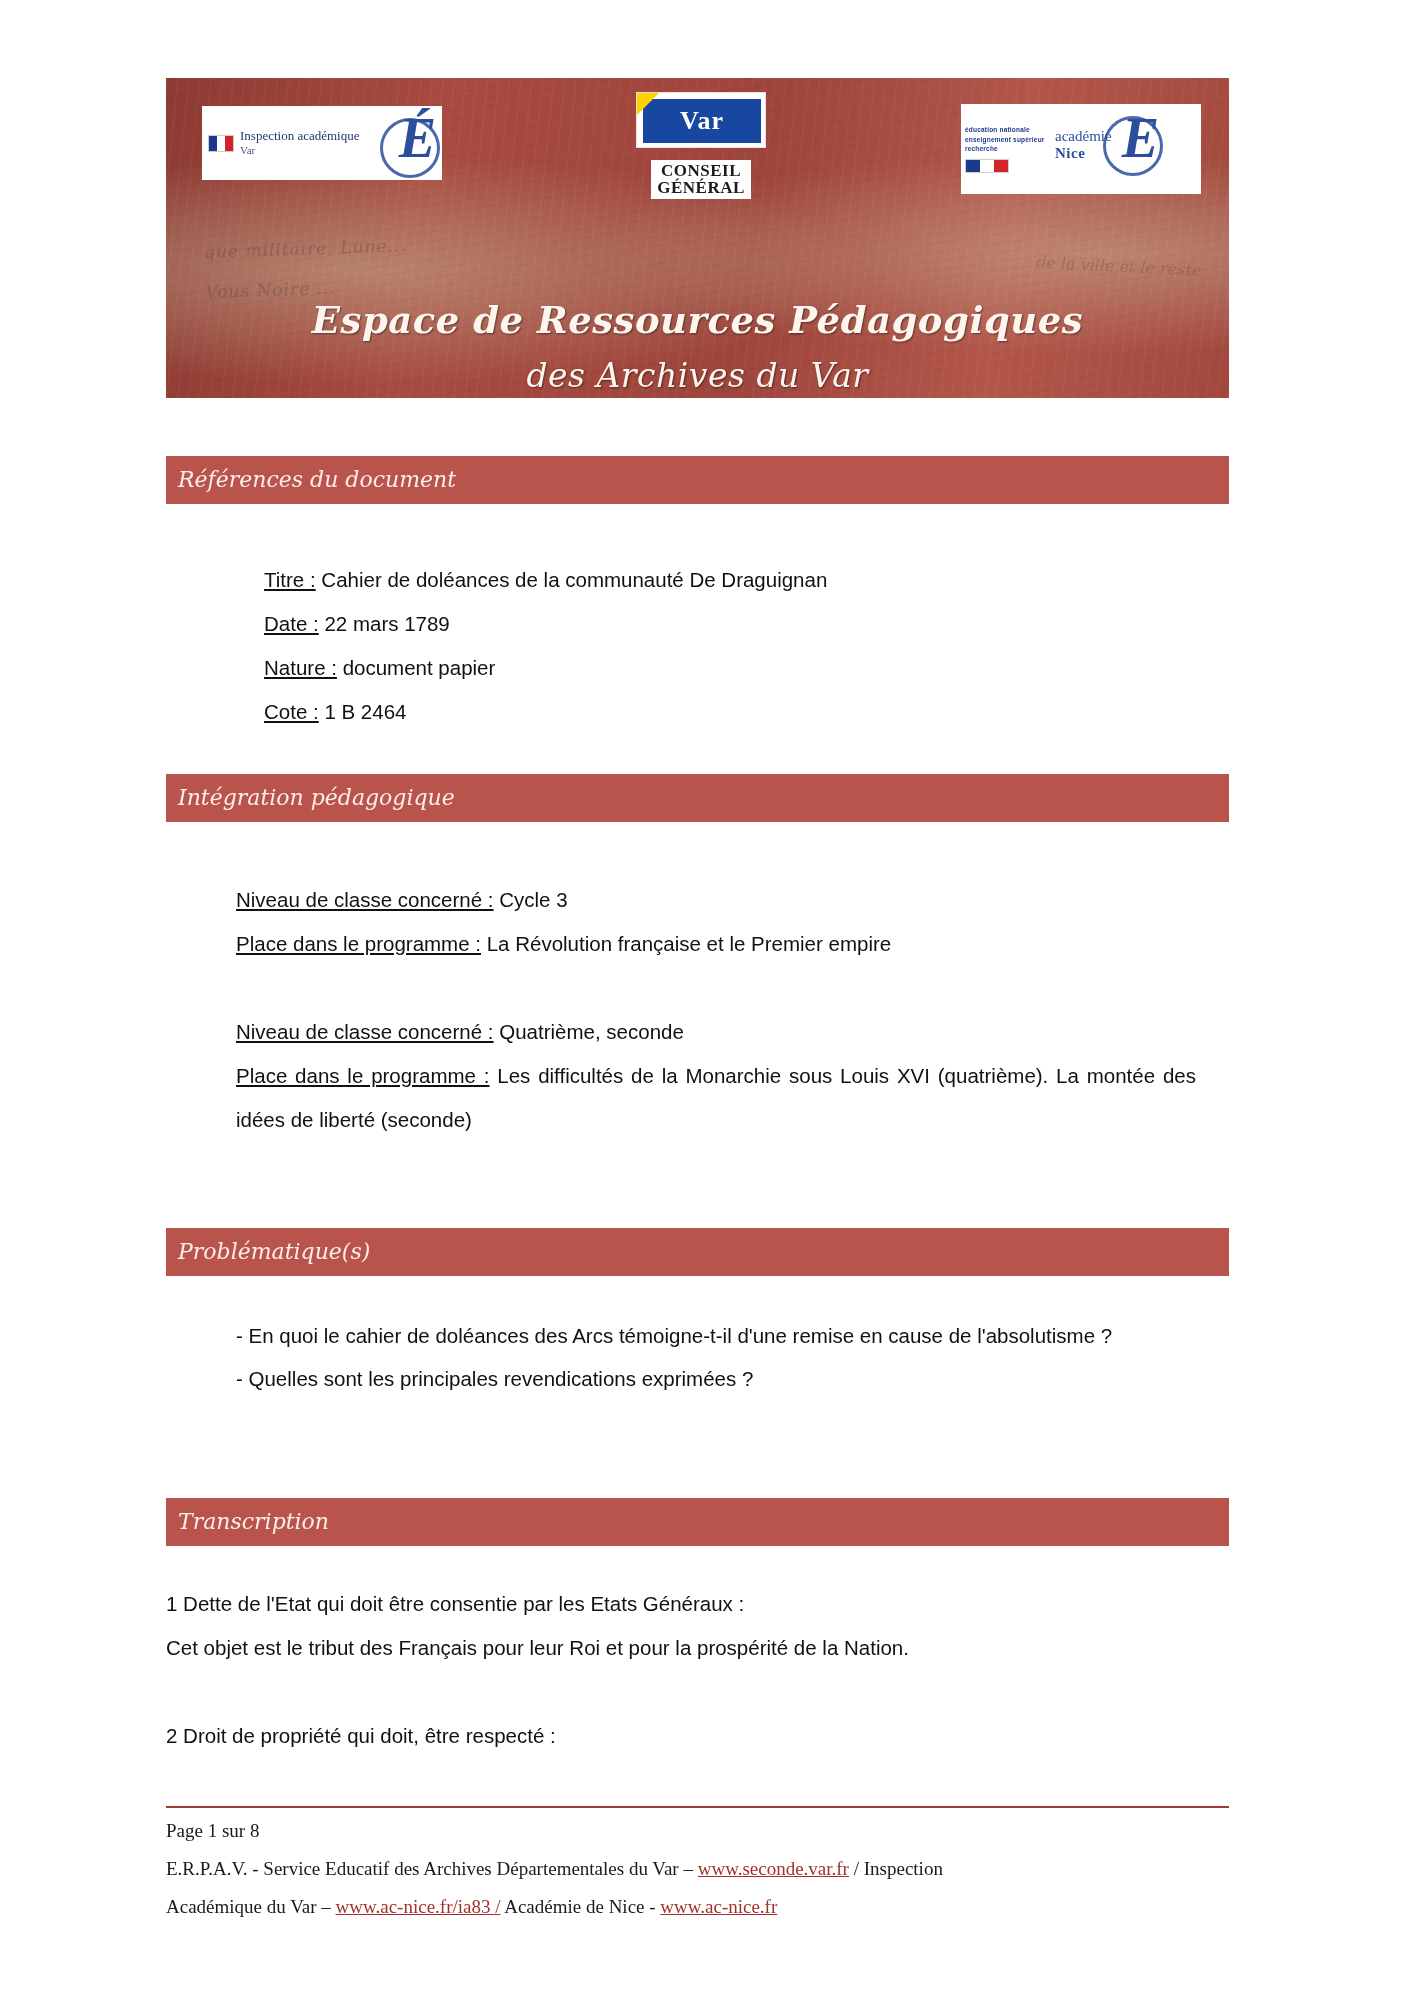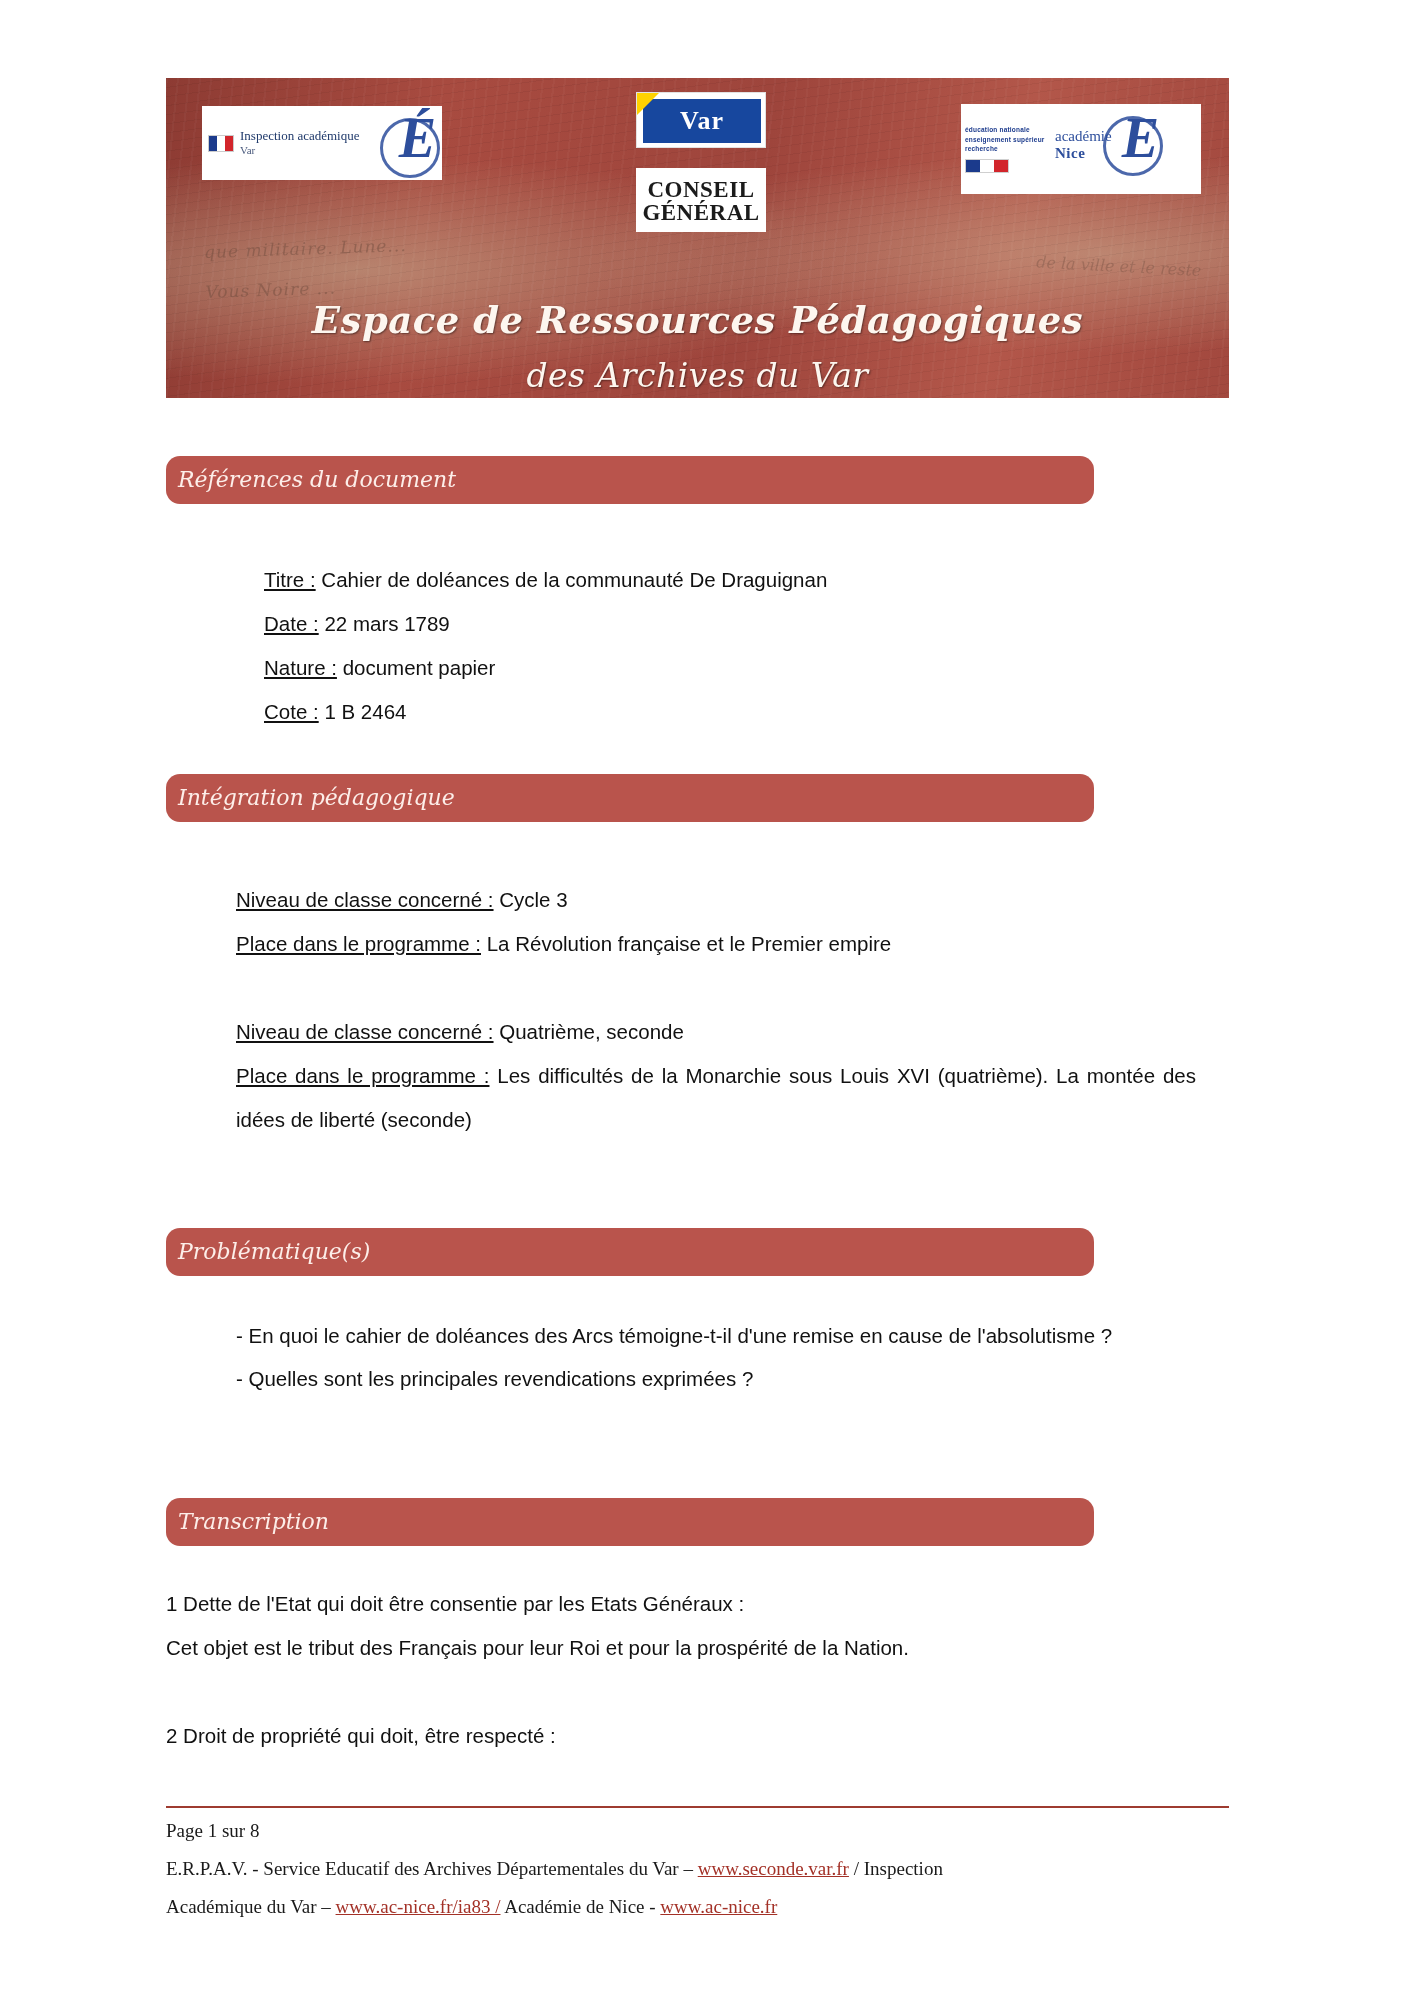--- a/index.html
+++ b/index.html
@@ -163,30 +163,30 @@
   .cg-chevron {
     position: absolute;
     left: 0;
     top: 0;
     width: 0;
     height: 0;
     border-top: 22px solid #ffd200;
     border-right: 22px solid transparent;
   }
   .cg-bottom {
-    margin-top: 20px;
-    font-family: "Liberation Serif", serif;
-    font-weight: bold;
-    font-size: 23px;
+    margin-top: 12px;
+    font-family: "Liberation Serif", serif;
+    font-weight: bold;
+    font-size: 17px;
     line-height: 1.02;
     color: #1b1b1b;
     letter-spacing: 0.5px;
     background: #ffffff;
     display: inline-block;
-    padding: 10px 6px;
+    padding: 2px 6px;
   }
 
   .logo-acnice {
     right: 28px;
     top: 26px;
     width: 240px;
     height: 90px;
     display: flex;
     align-items: center;
     overflow: hidden;
@@ -251,24 +251,23 @@
   .banner-title .l2 {
     font-size: 33px;
     margin-top: 14px;
     letter-spacing: 0.5px;
   }
 
   
   .section-bar {
     position: absolute;
     left: 166px;
-    width: 928px;
+    width: 1063px;
     height: 48px;
     background: #b9544c;
-    border-radius: 14px;
   }
   .section-bar .label {
     font-family: "DejaVu Serif", serif;
     font-style: italic;
     font-size: 22px;
     color: #fdeee9;
     line-height: 48px;
     padding-left: 12px;
   }
 

